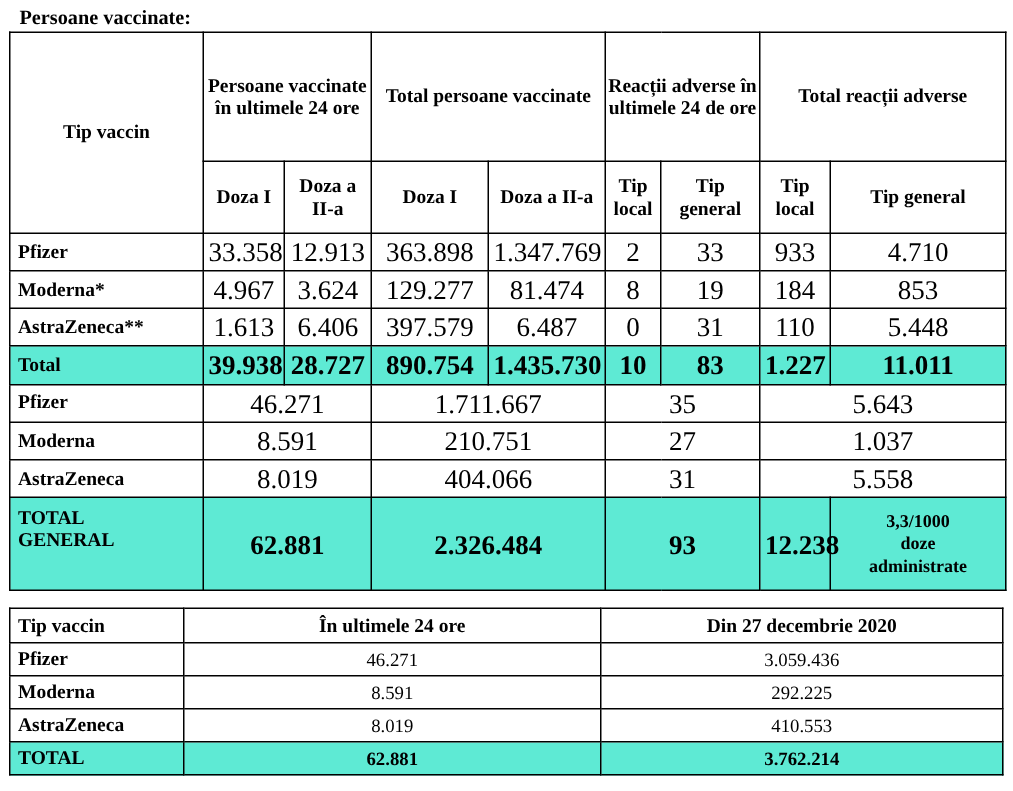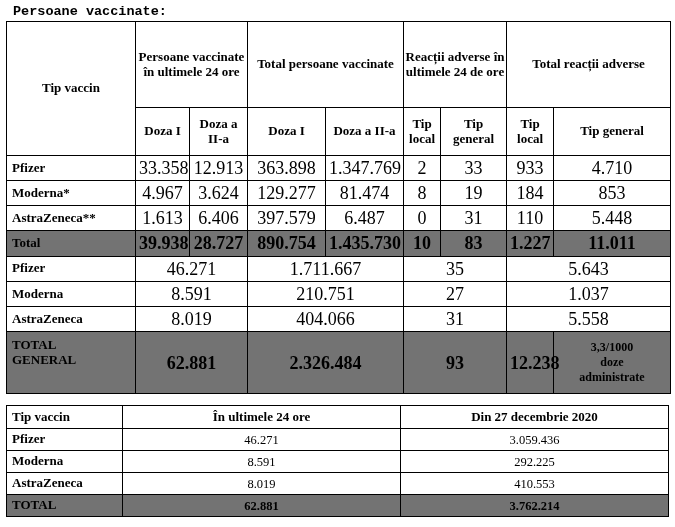--- a/index.html
+++ b/index.html
@@ -23,21 +23,20 @@
   .caption {
     font-weight: bold;
     font-size: 13.5px;
     line-height: 1;
     color: #000;
   }
   #caption-persoane {
     position: absolute;
     left: 13px;
     top: 5px;
-    font-family: Liberation Mono, monospace;
   }
   #caption-doze {
     position: absolute;
     left: 13px;
     top: 390px;
   }
   table {
     border-collapse: collapse;
     table-layout: fixed;
     font-size: 12.5px;
@@ -67,21 +66,21 @@
     text-align: left;
     padding-left: 5px;
     font-weight: bold;
     font-size: 13px;
   }
   #table-persoane-vaccinate td.num {
     font-size: 18px;
     padding: 2px 3px;
   }
   .shaded {
-    background: #737373;
+    background: #5eead4;
   }
   .bold {
     font-weight: bold;
   }
   .hdr-top {
     height: 86px;
   }
   .hdr-sub {
     height: 43px;
     padding: 2px 1px;

